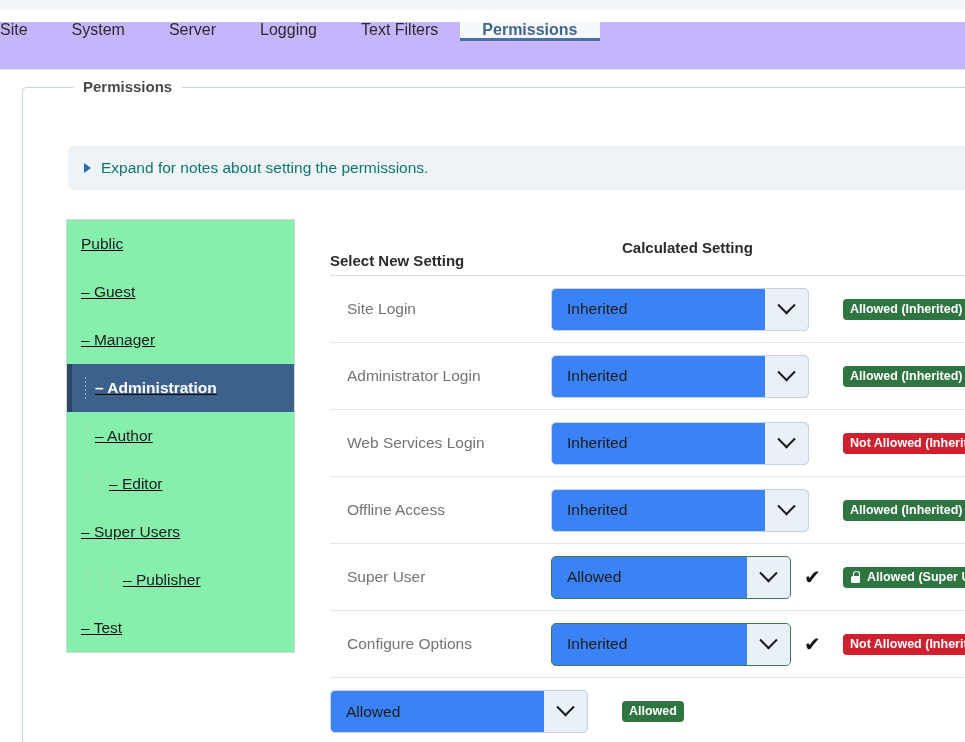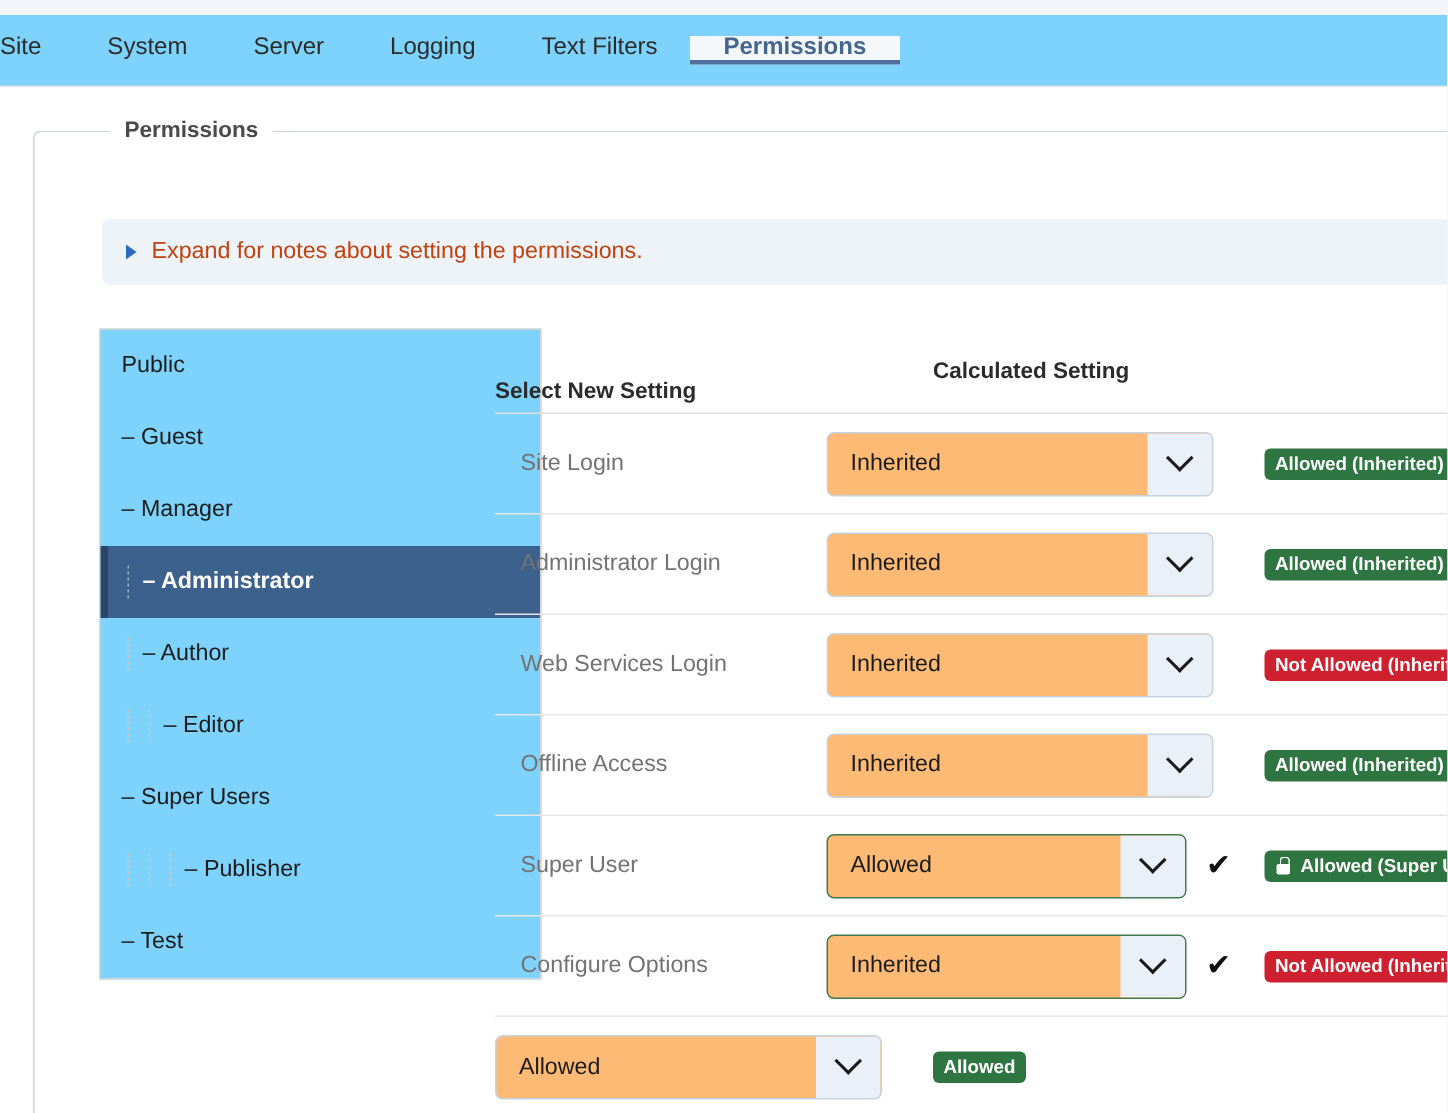--- a/index.html
+++ b/index.html
@@ -16,24 +16,24 @@
   #page { position: relative; width: 965px; height: 742px; background:#fff; overflow:hidden; }
 
   
   .top-strip {
     position: absolute; top:0; left:0; width:965px; height:10px;
     background:#f2f5fa;
   }
 
   
   .tabbar {
-    position: absolute; top:10px; left:0; width:965px; height:48px;
-    background:#7dd3fc;
+    position: absolute; top:22px; left:0; width:965px; height:48px;
+    background:#c4b5fd;
     border-bottom:1px solid #dfe3e8;
-    display:flex; align-items:center;
+    display:flex; align-items:flex-start;
     padding-left:0;
   }
   .tab {
     display:flex; align-items:center; justify-content:center;
     padding:0 22px;
     font-size:16px; color:#2b2b2b;
     background:transparent;
     border-bottom:3px solid transparent;
     cursor:pointer;
     white-space:nowrap;
@@ -78,31 +78,32 @@
   }
   .notice .tri {
     width:0;height:0;
     border-left:7px solid #2b6cb8;
     border-top:5px solid transparent;
     border-bottom:5px solid transparent;
     margin-right:10px;
     flex:0 0 auto;
   }
   .notice .ntxt {
-    font-size:15.5px; color:#c2410c;
+    font-size:15.5px; color:#0f766e;
     white-space:nowrap;
   }
 
   
   .sidebar {
     position:absolute; top:219px; left:66px;
-    width:295px;
+    width:229px;
     border:1px solid #d6d6d6;
-    background:#7dd3fc;
+    background:#86efac;
     overflow:hidden;
+    text-decoration:underline;
   }
   .srow {
     position:relative;
     height:48px;
     display:flex; align-items:center;
     padding-left:14px;
     font-size:15.5px;
     color:#1b1b1b;
     cursor:pointer;
     white-space:nowrap;
@@ -165,21 +166,21 @@
     line-height:1.55;
   }
 
   .select-cell { width:292px; display:flex; align-items:center; }
 
   .sel-wrap {
     position:relative;
     width:258px; height:43px;
     border:1px solid #c6d4e2;
     border-radius:5px;
-    background:#fdba74;
+    background:#3b82f6;
     display:flex; align-items:center;
     overflow:hidden;
     cursor:pointer;
     justify-content:center;
   }
   .sel-wrap.valid { width:240px; border:1px solid #3f7a4e; }
   .sel-text {
     flex:1 1 auto;
     padding-left:15px;
     font-size:15.5px; color:#1b1b1b;
@@ -272,21 +273,21 @@
         <span class="slabel">– Guest</span>
       </div>
       <div class="srow">
         <span class="guides"></span>
         <span class="slabel">– Manager</span>
       </div>
       <div class="srow sel">
         <span class="guides">
           <span class="guide"></span>
         </span>
-        <span class="slabel">– Administrator</span>
+        <span class="slabel">– Administration</span>
       </div>
       <div class="srow">
         <span class="guides">
           <span class="guide"></span>
         </span>
         <span class="slabel">– Author</span>
       </div>
       <div class="srow">
         <span class="guides">
           <span class="guide"></span>

